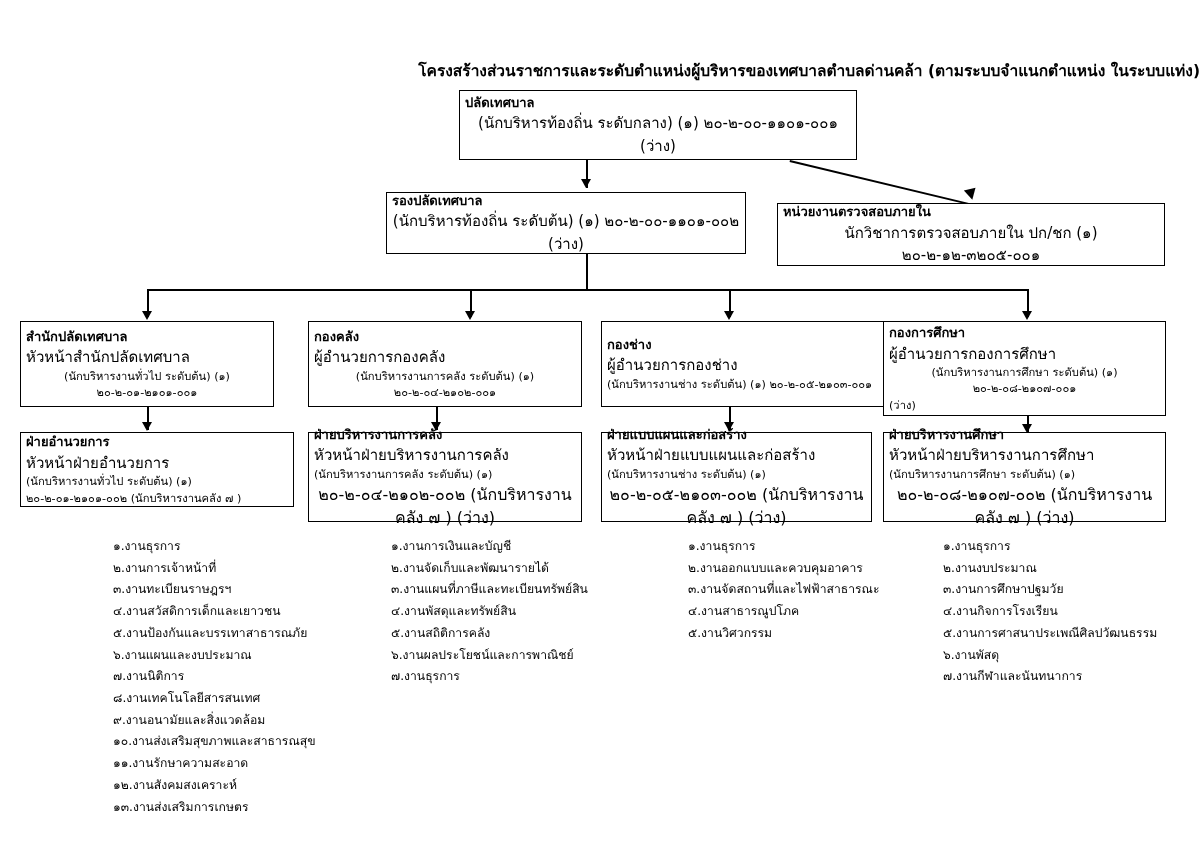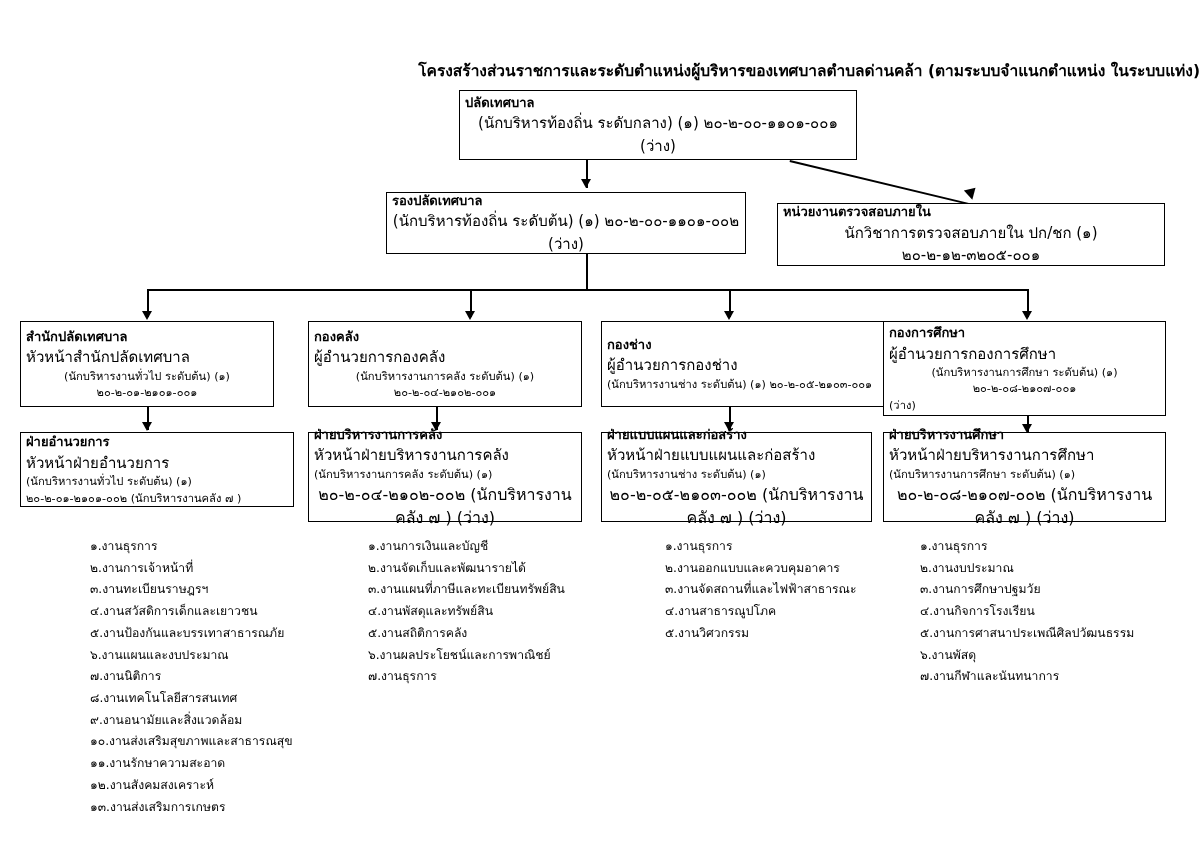--- a/index.html
+++ b/index.html
@@ -51,21 +51,21 @@
     border-right:6px solid transparent;
     border-top:11px solid #000;
   }
 
   .tasklist{
     position:absolute;
     font-size:12.2px;
     line-height:1.78;
     white-space:nowrap;
   }
-  .tasklist div{white-space:nowrap;}
+  .tasklist div{white-space:nowrap;margin-left:23px;}
 </style>
 </head>
 <body>
 
 <div id="canvas">
 
   <div class="ttl">โครงสร้างส่วนราชการและระดับตำแหน่งผู้บริหารของเทศบาลตำบลด่านคล้า   (ตามระบบจำแนกตำแหน่ง  ในระบบแท่ง)</div>
 
   <div class="box" style="left:459px;top:90px;width:398px;height:70px;">
     <div class="l1">ปลัดเทศบาล</div>

